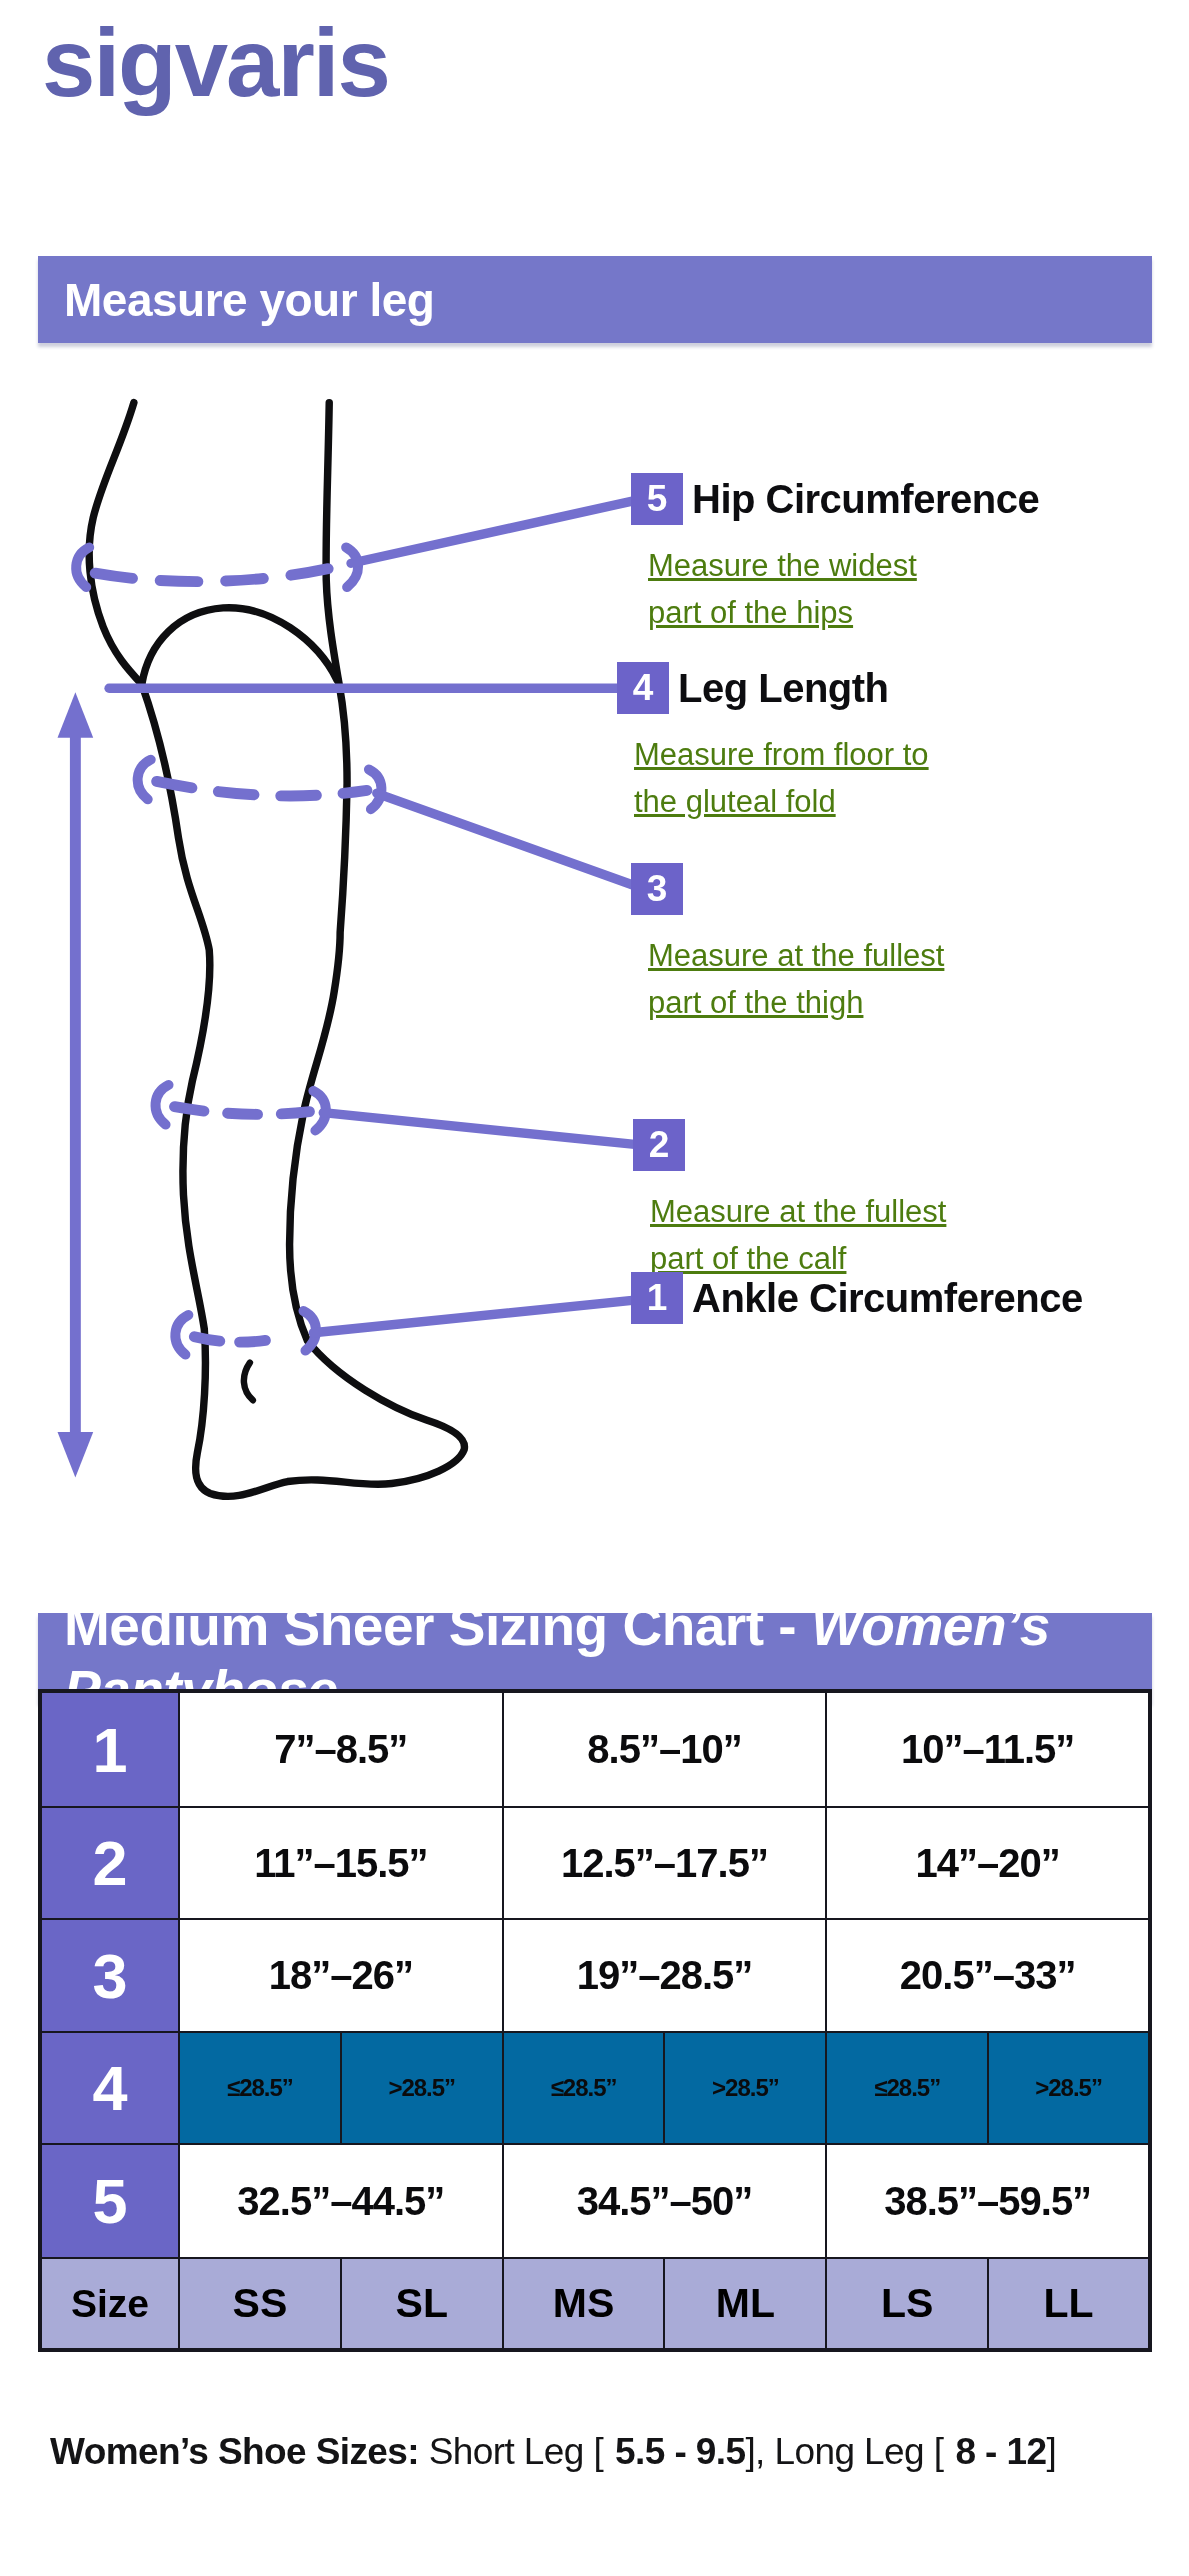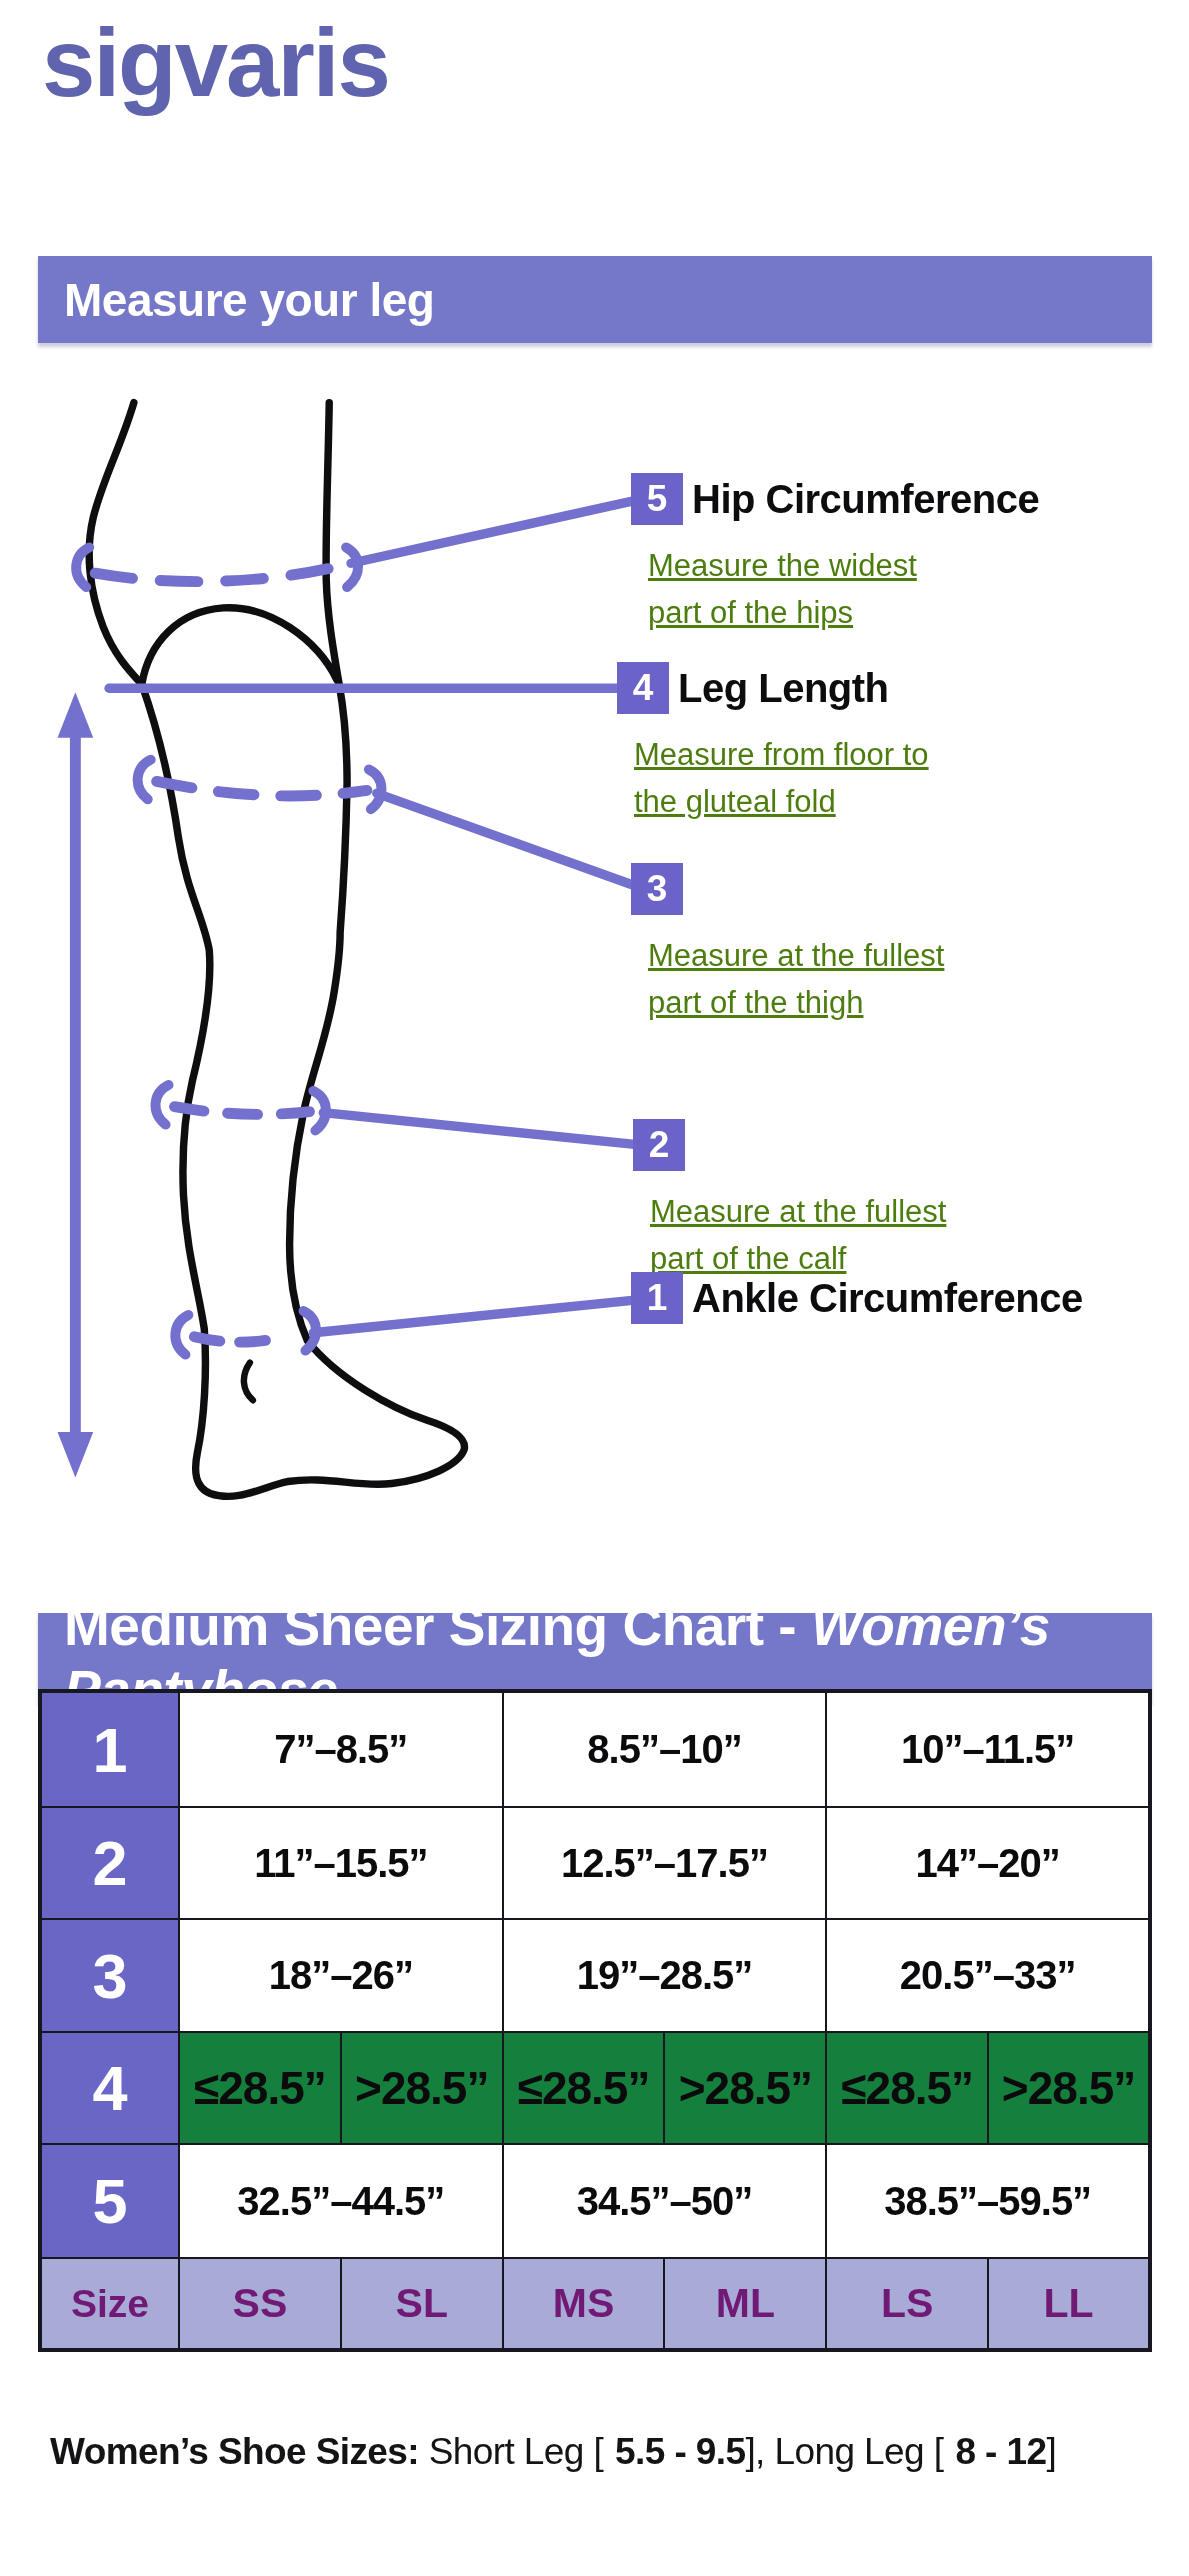--- a/index.html
+++ b/index.html
@@ -28,22 +28,22 @@
   .ann-title{font-size:40px;font-weight:800;color:#0D0D10;letter-spacing:-0.5px;white-space:nowrap;}
   .ann-desc{margin:17px 0 0 17px;font-size:31px;line-height:47px;color:#4d7c0f;white-space:pre-line;text-decoration:underline;}
 
   
   .size-table{position:absolute;left:38px;top:1689px;width:1114px;border-collapse:collapse;
               table-layout:fixed;z-index:2;}
   .size-table td,.size-table th{border:2px solid #17171F;text-align:center;vertical-align:middle;padding:0;}
   .size-table{border:4px solid #17171F;}
   .num-col{background:#6A66C6;color:#ffffff;font-size:63px;font-weight:700;}
   .val{color:#0B0B0D;font-size:40px;font-weight:700;letter-spacing:-1px;background:#ffffff;}
-  .val-sm{color:#0B0B0D;font-size:46px;font-weight:700;letter-spacing:-1px;background:#15803d;}
-  .size-head{background:#A9ABD7;color:#701a75;font-size:41px;font-weight:700;}
+  .val-sm{color:#0B0B0D;font-size:24px;font-weight:700;letter-spacing:-1px;background:#0369a1;}
+  .size-head{background:#A9ABD7;color:#000000;font-size:41px;font-weight:700;}
 
   
   .shoe-note{position:absolute;left:38px;top:2431px;width:1130px;font-size:37px;
              color:#141416;letter-spacing:-0.6px;z-index:2;}
   .shoe-note .b{font-weight:700;margin-left:12px;}
   .shoe-note .r{font-weight:400;text-align:center;}
 </style>
 </head>
 <body>
 

